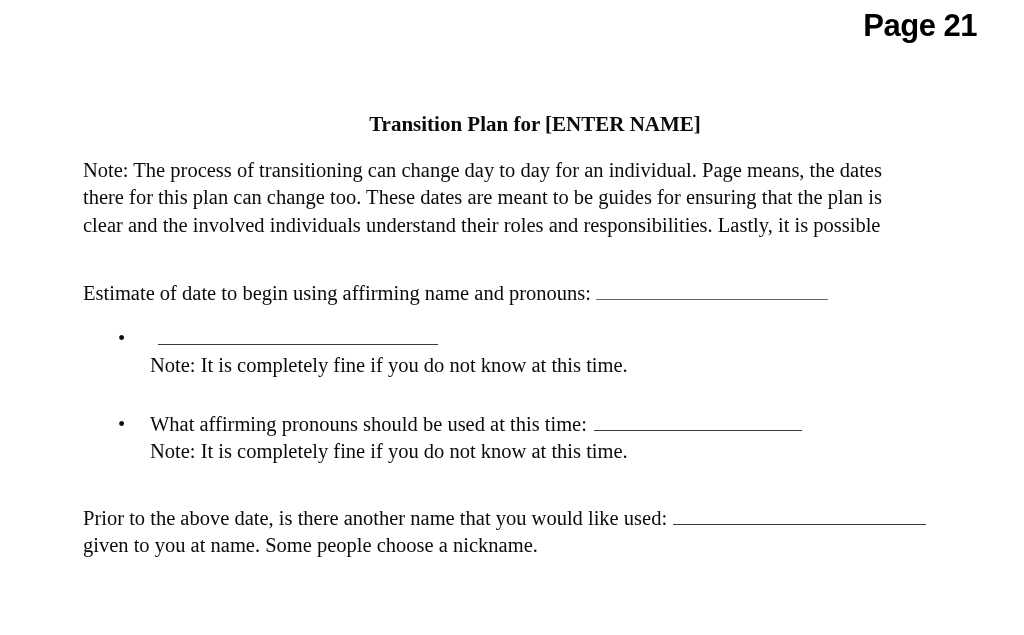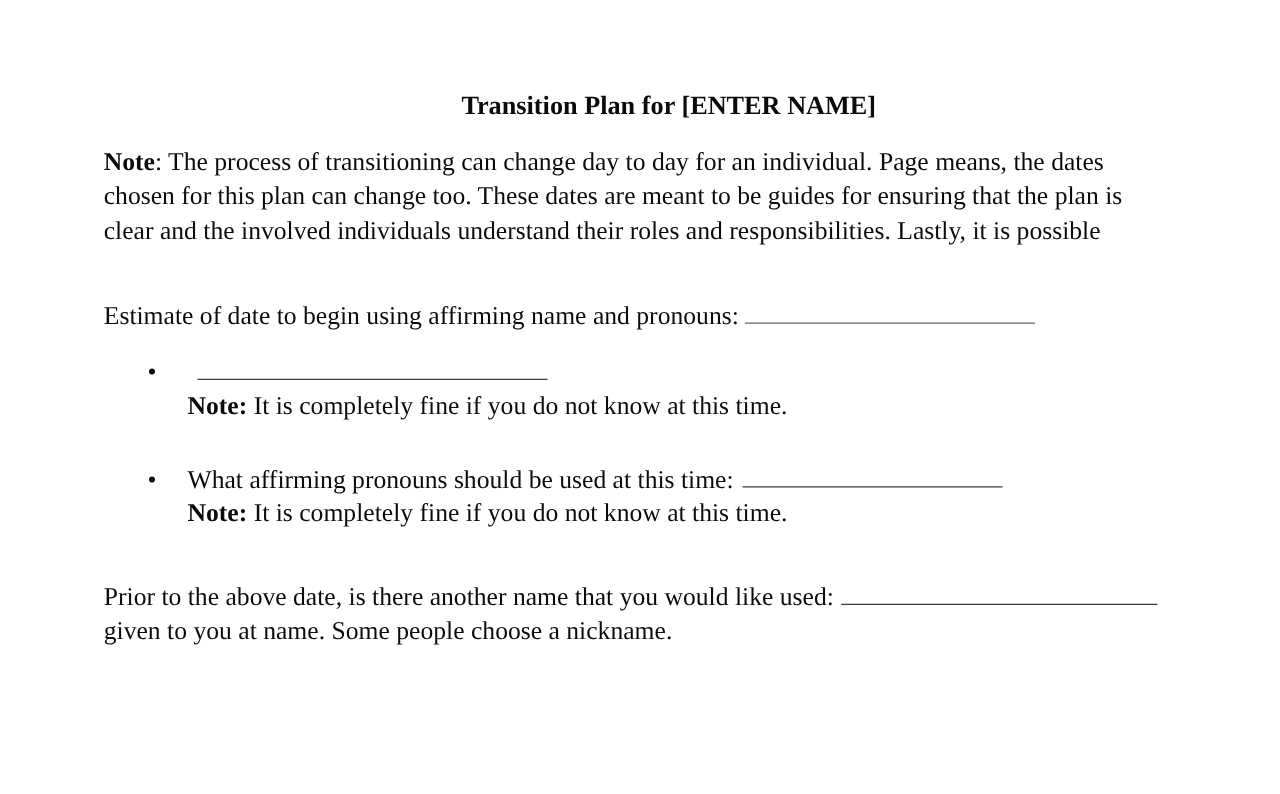--- a/index.html
+++ b/index.html
@@ -39,21 +39,21 @@
     margin-top: 71px;
     text-align: center;
     font-weight: bold;
     font-size: 21px;
     white-space: nowrap;
   }
   .intro {
     margin-top: 18px;
   }
   .line { white-space: nowrap; }
-  b, .bold { font-weight: bold; }
+  b, .bold { font-weight: normal; }
   .estimate-line {
     margin-top: 41px;
     white-space: nowrap;
   }
   .bullet-item {
     position: relative;
     padding-left: 67px;
   }
   .bullet-item .marker {
     position: absolute;
@@ -72,28 +72,31 @@
   .blank-estimate { width: 232px; border-bottom-color: #666666; }
   .blank-name     { width: 280px; margin-left: 8px; }
   .blank-pronouns { width: 208px; margin-left: 7px; }
   .blank-prior    { width: 253px; margin-left: 6px; }
 </style>
 </head>
 <body>
 
 <div class="page">
 
+  <div class="page-header">
+    <span class="page-label">Page 21</span>
+  </div>
 
   <div class="content">
 
     <div class="doc-title">Transition Plan for [ENTER NAME]</div>
 
     <div class="intro">
       <div class="line"><span class="bold">Note</span><span>: The process of transitioning can change day to day for an individual. Page means, the dates</span></div>
-      <div class="line">chosen for this plan can change too. These dates are meant to be guides for ensuring that the plan is</div>
+      <div class="line">there for this plan can change too. These dates are meant to be guides for ensuring that the plan is</div>
       <div class="line">clear and the involved individuals understand their roles and responsibilities. Lastly, it is possible</div>
     </div>
 
     <div class="estimate-line">
       <span>Estimate of date to begin using affirming name and pronouns:</span><span class="blank blank-estimate"></span>
     </div>
 
     <div class="bullet-item bullet-1">
       <span class="marker">•</span>
       <div class="line">

